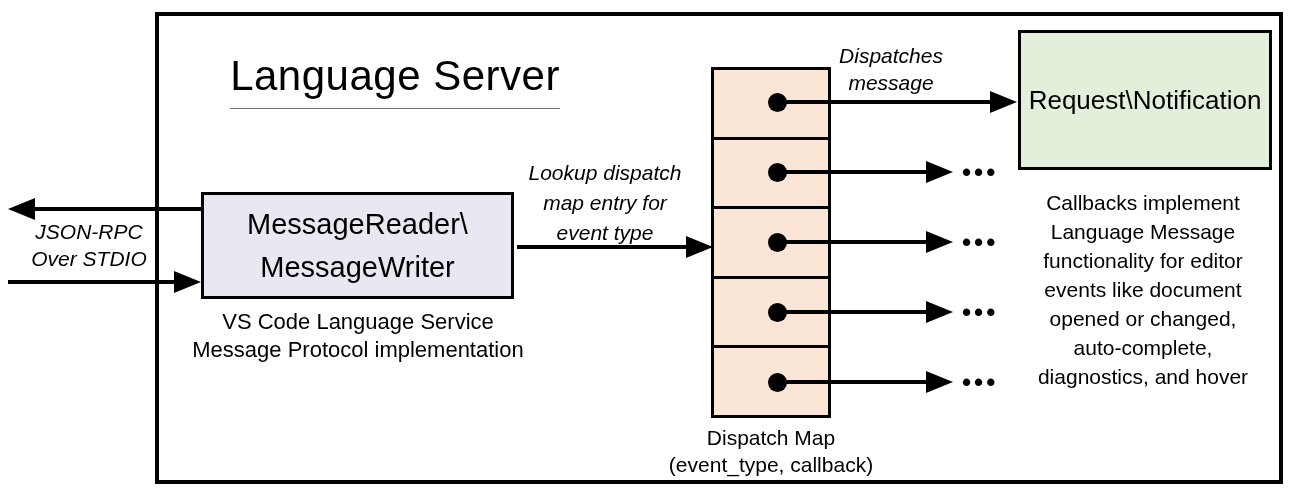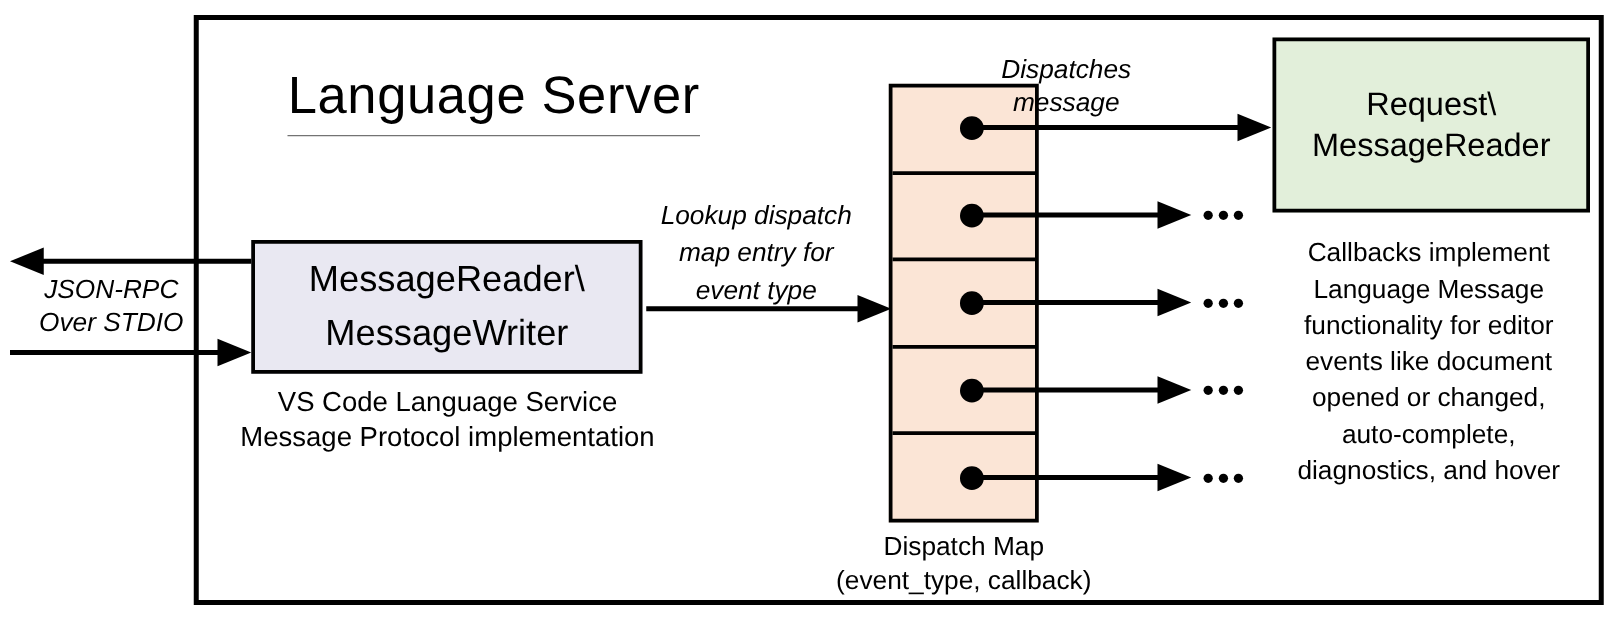--- a/index.html
+++ b/index.html
@@ -29,21 +29,21 @@
   
   .reader-box {
     left: 201px; top: 192px; width: 313px; height: 107px;
     background: #e9e8f2; border: 3px solid #000;
     display: flex; flex-direction: column; align-items: center; justify-content: center;
     font-size: 29px; line-height: 43px; text-align: center; z-index: 3;
   }
   .callback-box {
     left: 1018px; top: 30px; width: 254px; height: 140px;
     background: #e2efda; border: 3px solid #000;
-    display: flex; flex-direction: column; align-items: center; justify-content: center;
+    display: flex; flex-direction: row; align-items: center; justify-content: center;
     font-size: 26px; line-height: 33px; text-align: center; z-index: 3;
   }
 
   
   .dispatch-map {
     left: 711px; top: 67px; width: 120px; height: 351px;
     border: 3px solid #000; background: #fbe5d6;
     display: flex; flex-direction: column; z-index: 2;
   }
   .dispatch-cell { flex: 1; border-bottom: 3px solid #000; }
@@ -64,21 +64,21 @@
     width: 0; height: 0; z-index: 5;
     border-top: 11px solid transparent; border-bottom: 11px solid transparent;
     border-right: 27px solid #000;
   }
 
   
   .lbl { text-align: center; z-index: 6; }
   .italic { font-style: italic; }
   .io-label { left: 18px; top: 218px; width: 142px; font-size: 21px; line-height: 27px; }
   .lookup-label { left: 514px; top: 158px; width: 182px; font-size: 21px; line-height: 30px; }
-  .dispatch-label { left: 786px; top: 42px; width: 134px; font-size: 21px; line-height: 27px; }
+  .dispatch-label { left: 824px; top: 42px; width: 134px; font-size: 21px; line-height: 27px; }
   .reader-caption { left: 160px; top: 308px; width: 396px; font-size: 22px; line-height: 28px; }
   .callback-caption { left: 1006px; top: 188px; width: 274px; font-size: 21px; line-height: 29px; }
   .map-caption { left: 660px; top: 424px; width: 222px; font-size: 21px; line-height: 27px; }
 
   .ellipsis {
     font-size: 26px; letter-spacing: 3px; font-weight: bold;
     line-height: 28px; z-index: 6; white-space: nowrap;
   }
 </style>
 </head>
@@ -155,21 +155,21 @@
   <div class="abs hline" style="left:777px; top:310px; width:152px;"></div>
   <div class="abs ah-right" style="left:926px; top:301px;"></div>
   <div class="abs ellipsis" style="left:962px; top:298px;">•••</div>
 
   <div class="abs hline" style="left:777px; top:380px; width:152px;"></div>
   <div class="abs ah-right" style="left:926px; top:371px;"></div>
   <div class="abs ellipsis" style="left:962px; top:368px;">•••</div>
 
   <div class="abs callback-box">
     <div>Request\</div>
-    <div>MessageReader</div>
+    <div>Notification</div>
   </div>
 
   <div class="abs lbl callback-caption">
     <div>Callbacks implement</div>
     <div>Language Message</div>
     <div>functionality for editor</div>
     <div>events like document</div>
     <div>opened or changed,</div>
     <div>auto-complete,</div>
     <div>diagnostics, and hover</div>

